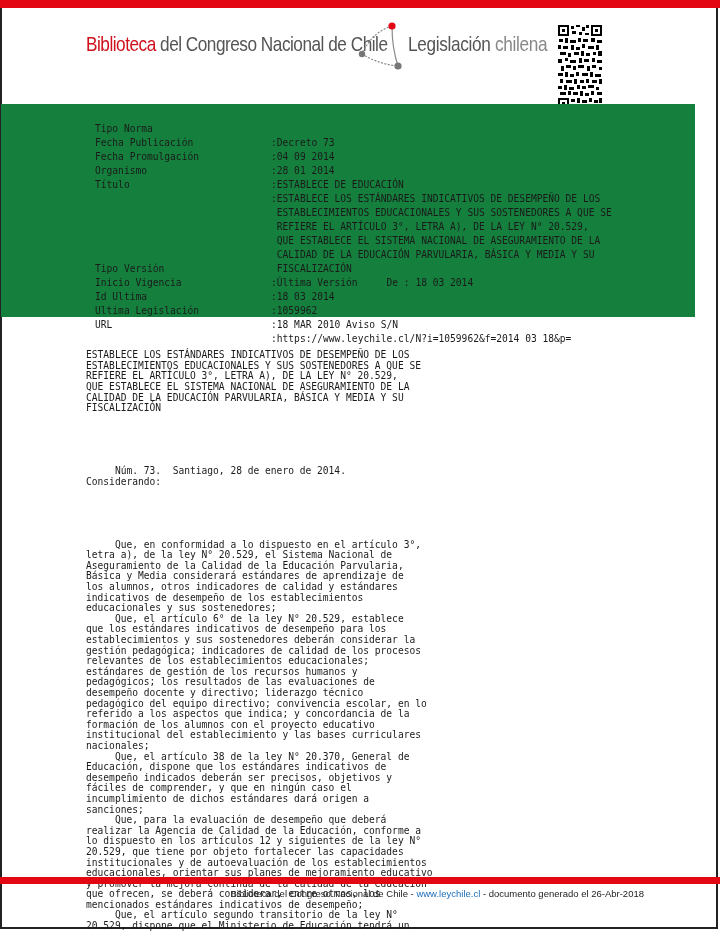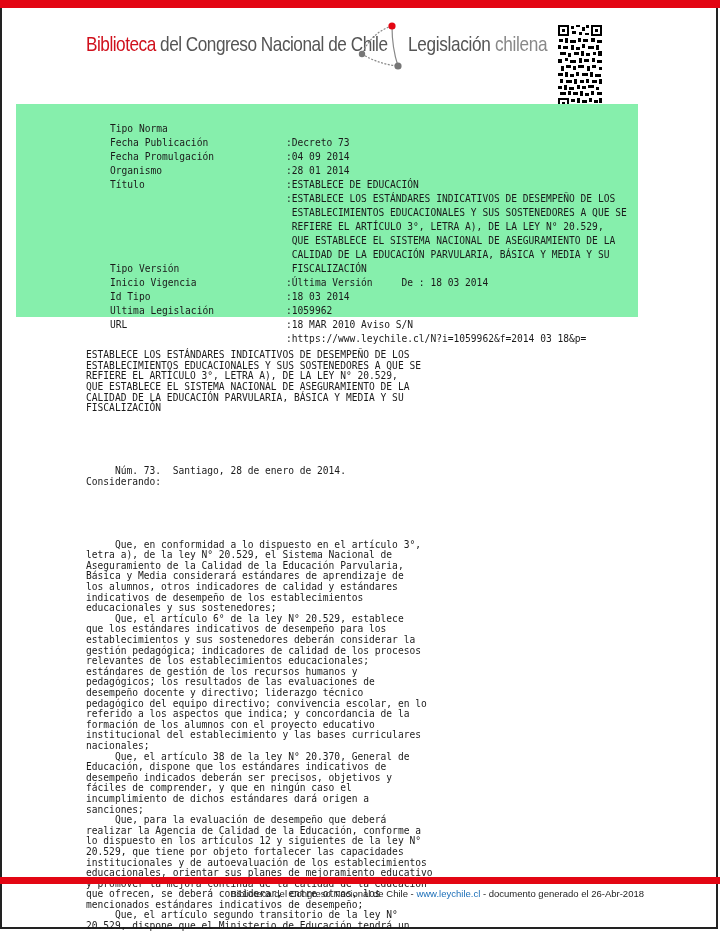--- a/index.html
+++ b/index.html
@@ -8,21 +8,21 @@
     .top-bar { position: absolute; left: 0; top: 0; width: 720px; height: 8px; background: #e30613; }
     .header { position: absolute; left: 0; top: 8px; width: 699px; height: 96px; }
     .brand-left { position: absolute; left: 86px; top: 24px; font-family: "Liberation Sans", sans-serif; font-size: 21px; letter-spacing: -0.6px; color: #555; transform: scaleX(0.82); transform-origin: left center; white-space: nowrap; }
     .brand-left .red { color: #d0101c; }
     .logo-mark { position: absolute; left: 352px; top: 10px; width: 60px; height: 56px; }
     .brand-right { position: absolute; left: 408px; top: 24px; font-family: "Liberation Sans", sans-serif; font-size: 21px; color: #666; transform: scaleX(0.82); transform-origin: left center; white-space: nowrap; letter-spacing: -0.4px; }
     .brand-right .bold { color: #555; }
     .brand-right .light { color: #888; }
     .qr { position: absolute; left: 557px; top: 16px; width: 46px; height: 86px; }
 
-    .meta { position: absolute; left: 16px; top: 104px; width: 622px; height: 213px; background: #86efac; }
+    .meta { position: absolute; left: 1px; top: 104px; width: 694px; height: 213px; background: #15803d; }
     .meta-row { position: absolute; left: 94px; font-size: 9.6px; line-height: 14px; white-space: pre; }
     .meta-label { position: absolute; left: 0; width: 176px; }
     .meta-value { position: absolute; left: 176px; width: 430px; white-space: pre; }
 
     .body-text { position: absolute; left: 86px; top: 329px; width: 440px; font-size: 9.6px; line-height: 10.6px; white-space: pre; }
     .body-text .gap { height: 10px; }
 
     .bottom-bar { position: absolute; left: 0; top: 877px; width: 720px; height: 7px; background: #e30613; }
     .footer { position: absolute; left: 0; top: 888px; width: 644px; text-align: right; font-family: "Liberation Sans", sans-serif; font-size: 9.5px; color: #222; }
     .footer a { color: #1c6fb8; text-decoration: none; }
@@ -169,21 +169,21 @@
   </div>
   <div class="meta-row" style="top:144px">
     <span class="meta-label">Tipo Versión</span>
     <span class="meta-value">:Última Versión     De : 18 03 2014</span>
   </div>
   <div class="meta-row" style="top:158px">
     <span class="meta-label">Inicio Vigencia</span>
     <span class="meta-value">:18 03 2014</span>
   </div>
   <div class="meta-row" style="top:172px">
-    <span class="meta-label">Id Tipo</span>
+    <span class="meta-label">Id Ultima</span>
     <span class="meta-value">:1059962</span>
   </div>
   <div class="meta-row" style="top:186px">
     <span class="meta-label">Ultima Legislación</span>
     <span class="meta-value">:18 MAR 2010 Aviso S/N</span>
   </div>
   <div class="meta-row" style="top:200px">
     <span class="meta-label">URL</span>
     <span class="meta-value">:https://www.leychile.cl/N?i=1059962&amp;f=2014 03 18&amp;p=</span>
   </div>

